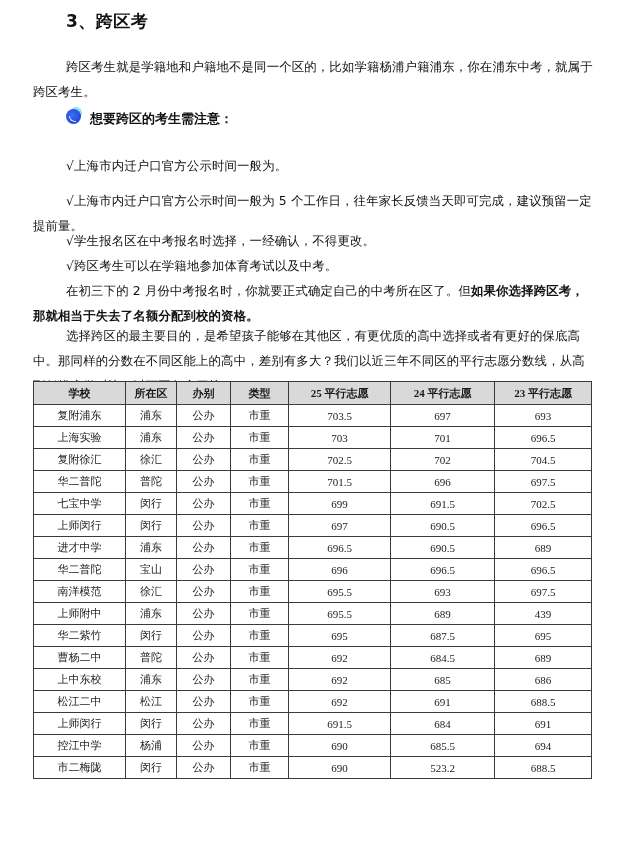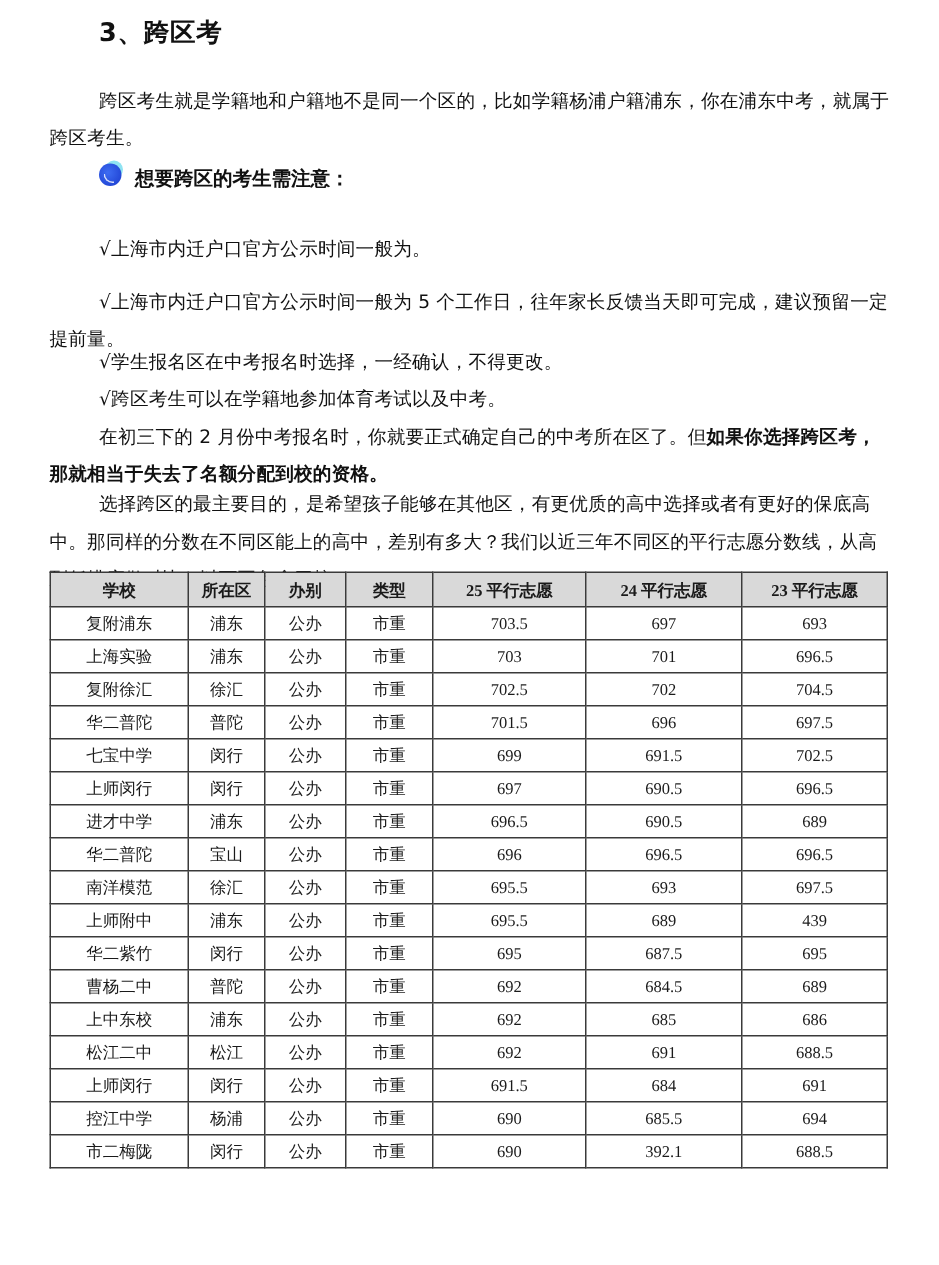--- a/index.html
+++ b/index.html
@@ -245,19 +245,19 @@
           <td>690</td>
           <td>685.5</td>
           <td>694</td>
         </tr>
         <tr>
           <td>市二梅陇</td>
           <td>闵行</td>
           <td>公办</td>
           <td>市重</td>
           <td>690</td>
-          <td>392.1</td>
+          <td>523.2</td>
           <td>688.5</td>
         </tr>
       </tbody>
   </table>
 
 </div>
 
 </body></html>

